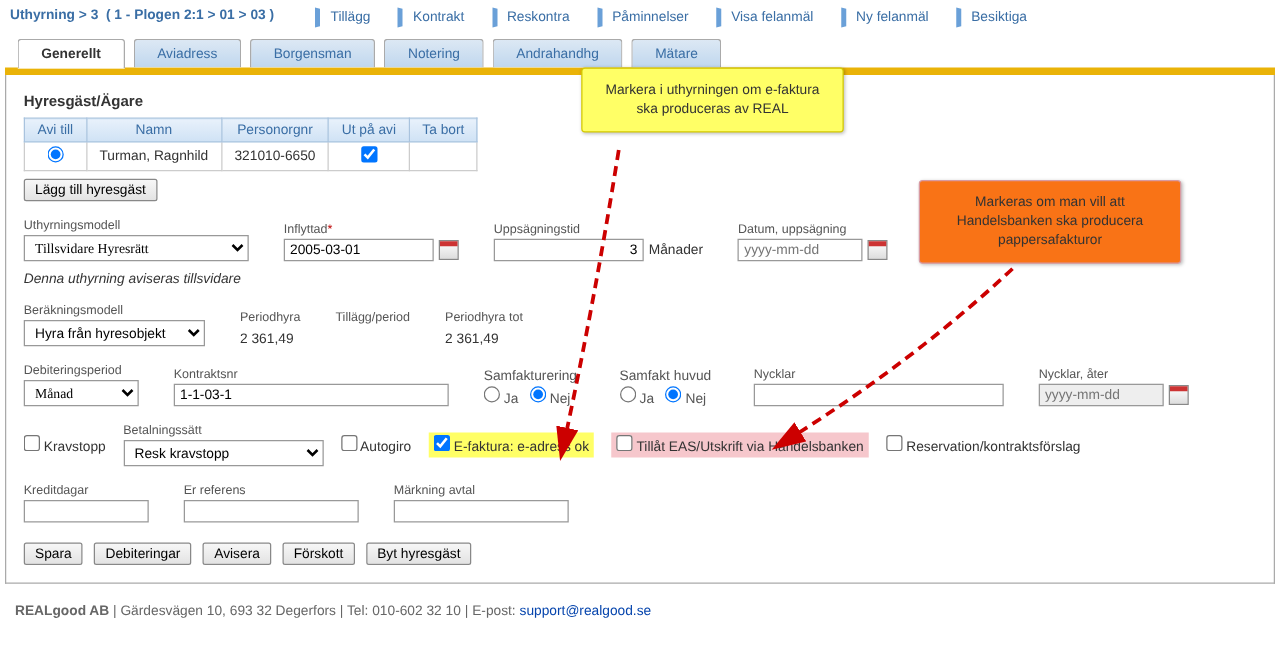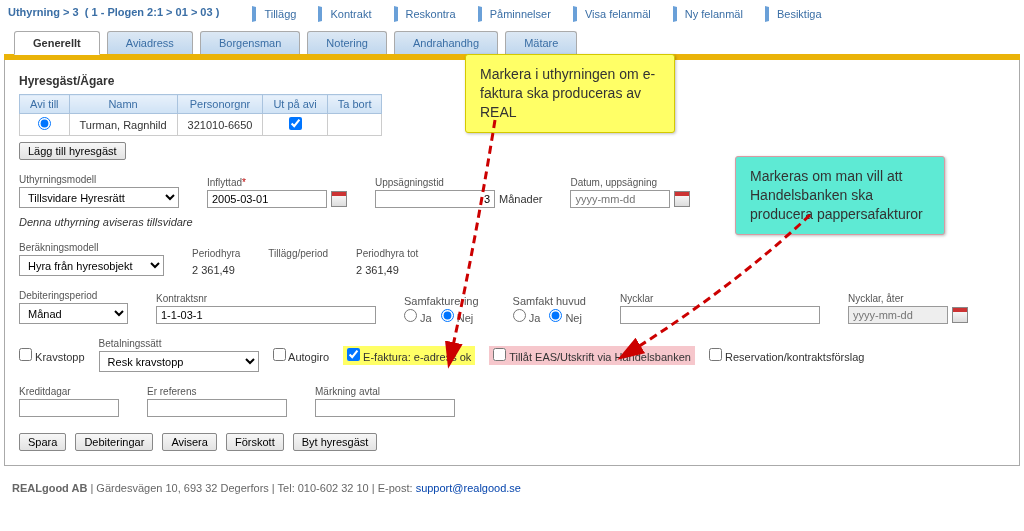--- a/index.html
+++ b/index.html
@@ -32,23 +32,23 @@
 .note{font-style:italic;margin-top:8px;font-size:11px;}
 .static-val{font-size:11px;padding-top:3px;}
 .radio-grp label{margin-right:6px;font-size:11px;}
 .hl-yellow{background:#ffff66;padding:2px 4px;}
 .hl-pink{background:#f6c7cc;padding:2px 4px;}
 .btnrow{margin-top:16px;}
 .btnrow .btn{margin-right:6px;}
 .footer{font-size:11px;color:#666;margin-top:8px;padding:8px;}
 .footer a{color:#0645AD;}
 
-.callout{position:absolute;padding:10px 14px;border-radius:3px;font-size:14px;line-height:1.35;box-shadow:1px 1px 3px rgba(0,0,0,.25);max-width:210px;}
+.callout{position:absolute;padding:10px 14px;border-radius:3px;font-size:11px;text-align:center;line-height:1.35;box-shadow:1px 1px 3px rgba(0,0,0,.25);max-width:210px;}
 .callout.yellow{background:#ffff66;border:1px solid #d4c900;left:460px;top:-6px;}
-.callout.pink{background:#5eead4;border:1px solid #d89aa2;left:730px;top:96px;}
+.callout.pink{background:#f97316;border:1px solid #d89aa2;left:730px;top:84px;}
 svg.arrow{position:absolute;pointer-events:none;}
 </style>
 </head>
 <body>
 
 <div class="crumbs">
   <span class="crumb">Uthyrning</span>
   <span class="sep"> &gt; </span>
   <span class="crumb">3</span>
   <span style="color:#3a6ea5;font-weight:bold;"> &nbsp;(</span>
@@ -123,21 +123,21 @@
   </tbody>
     </table>
 
   <div style="margin-top:6px;">
     <button class="btn">Lägg till hyresgäst</button>
   </div>
 
   <div class="row">
     <div class="field">
       <label>Uthyrningsmodell</label>
-      <select style="width:160px;">
+      <select style="width:180px;font-family:Liberation Serif, serif;">
         <option>Tillsvidare Hyresrätt</option>
       </select>
     </div>
     <div class="field">
       <label><span>Inflyttad</span><span class="req">*</span></label>
       <span class="date-wrap">
         <input type="text" class="date" style="width: 120px;" value="2005-03-01">
         <span class="cal-icon"></span>
       </span>
     </div>
@@ -176,21 +176,21 @@
     </div>
     <div class="field">
       <label>Periodhyra tot</label>
       <div class="static-val">2 361,49</div>
     </div>
   </div>
 
   <div class="row">
     <div class="field">
       <label>Debiteringsperiod</label>
-      <select style="width:109px;">
+      <select style="width:92px;font-family:Liberation Serif, serif;">
         <option>Månad</option>
       </select>
     </div>
     <div class="field">
       <label>Kontraktsnr</label>
       <input type="text" style="width: 220px;" value="1-1-03-1">
     </div>
     <div class="field radio-grp">
       <label>Samfakturering</label>
       <div>

